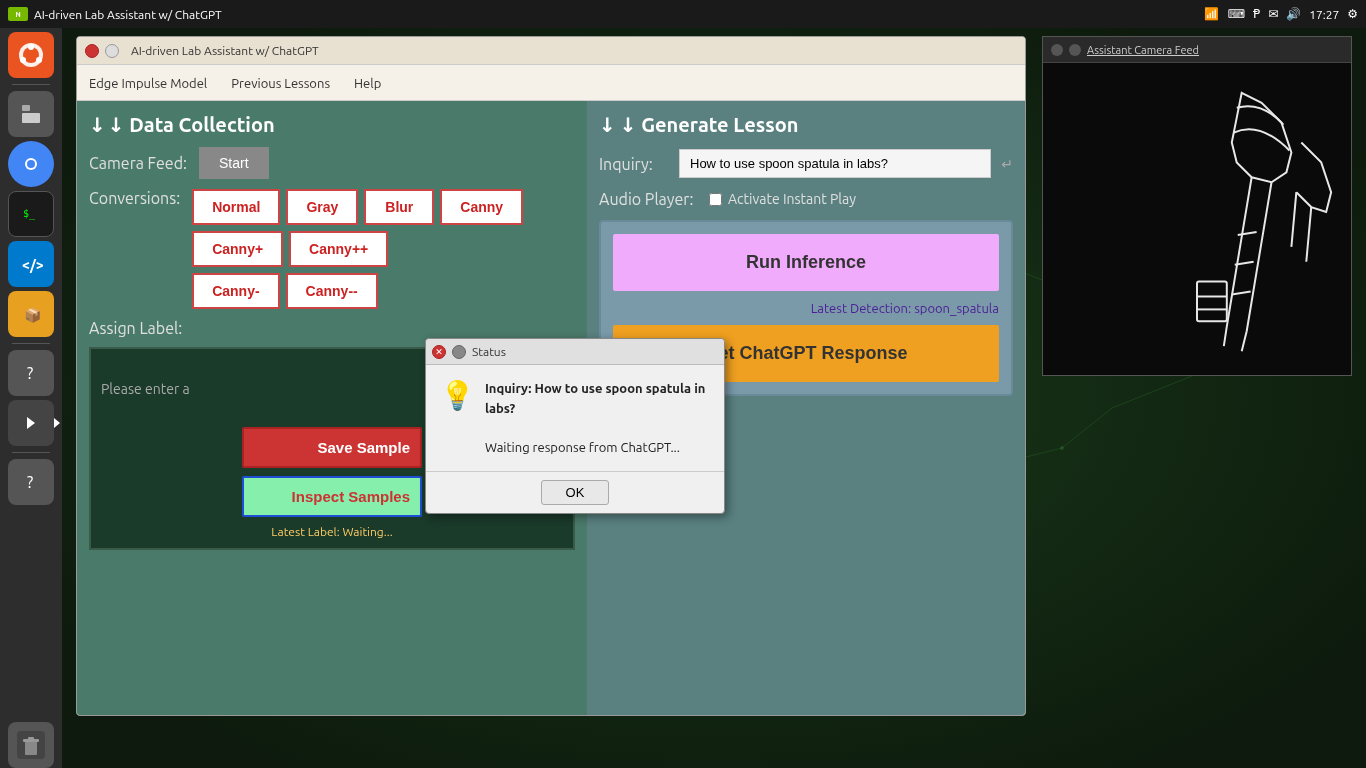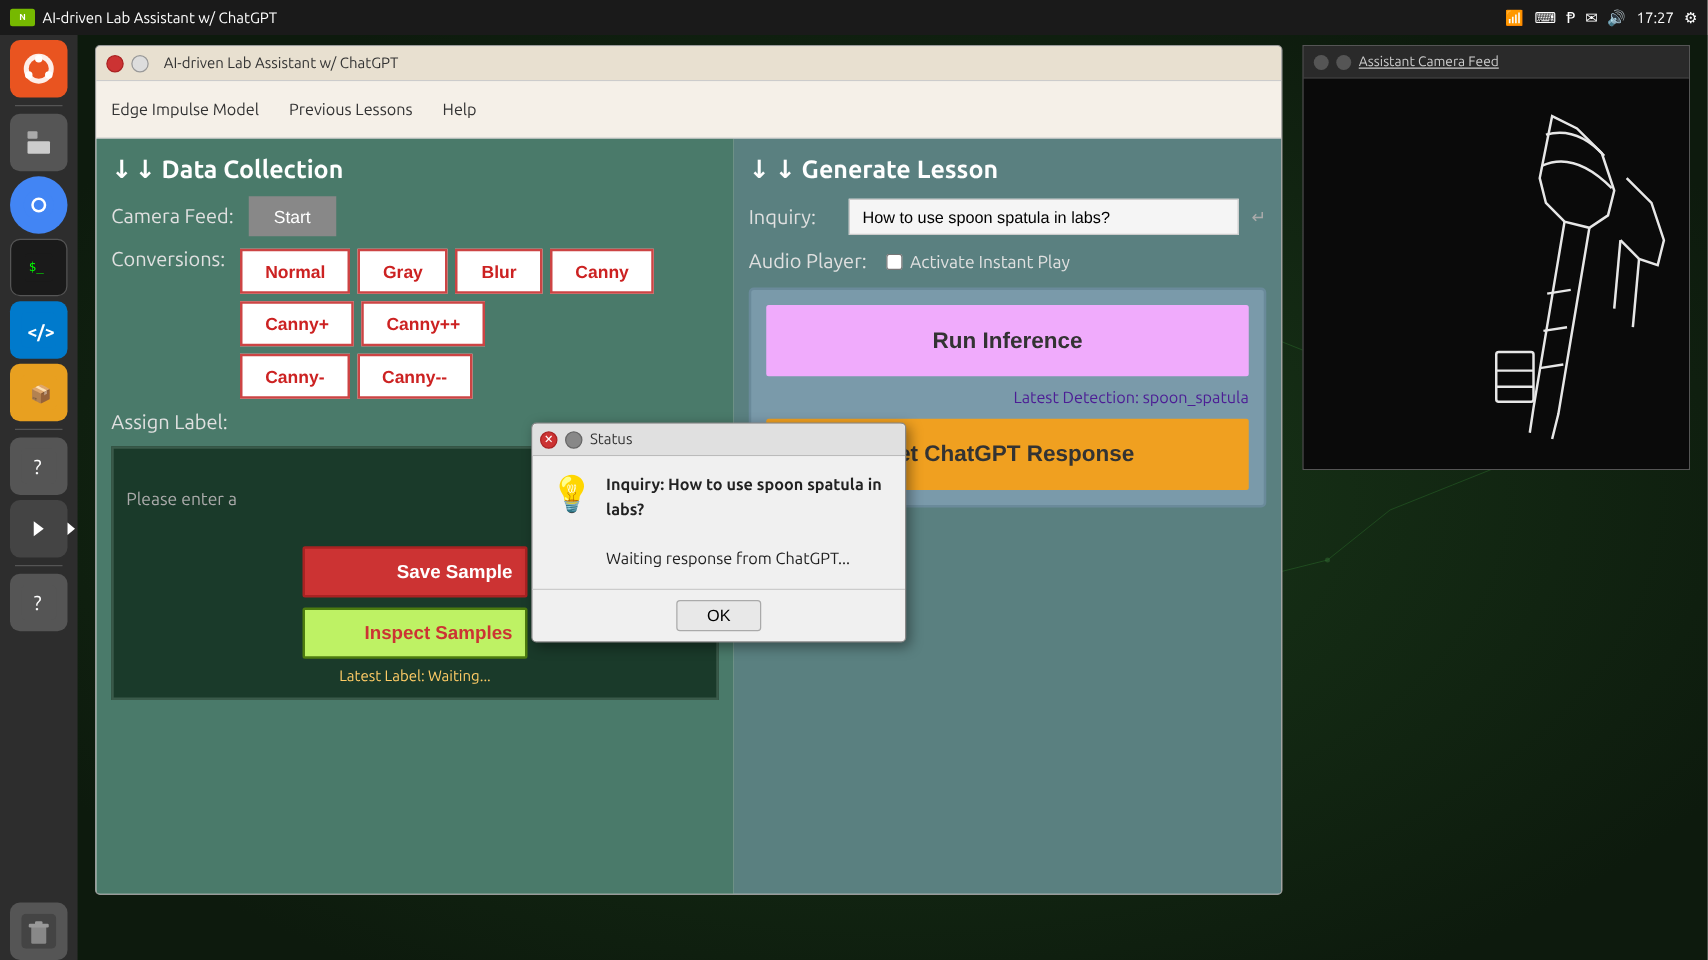--- a/index.html
+++ b/index.html
@@ -137,21 +137,21 @@
       display: inline-block;
     }
     .window-title {
       font-size: 12px;
       color: #333;
       margin-left: 6px;
     }
 
     
     .menubar {
-      height: 46px;
+      height: 36px;
       background: #f5f0e8;
       border-bottom: 1px solid #ccc;
       display: flex;
       align-items: center;
       padding: 0 8px;
       gap: 16px;
     }
     .menu-item {
       font-size: 13px;
       color: #333;
@@ -251,23 +251,23 @@
       text-align: right;
       border: none;
       border-radius: 2px;
     }
     .save-btn {
       background: #cc3333;
       color: white;
       border: 2px solid #aa2222;
     }
     .inspect-btn {
-      background: #bef264;
+      background: #86efac;
       color: #cc3333;
-      border: 2px solid #4d7c0f;
+      border: 2px solid #1d4ed8;
     }
     .latest-label-text {
       font-size: 12px;
       color: #ffcc66;
     }
 
     
     .right-panel {
       flex: 1;
       background: #5a8080;

